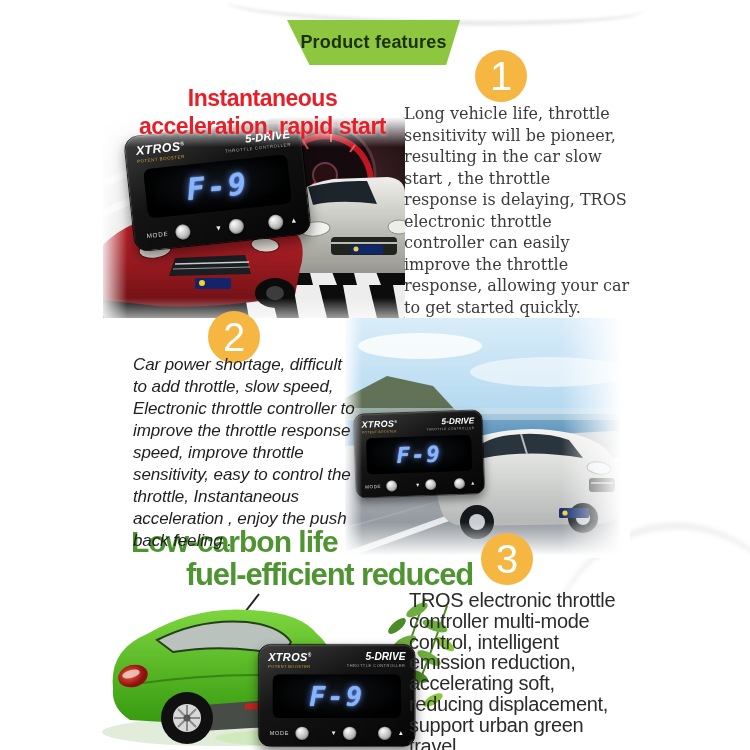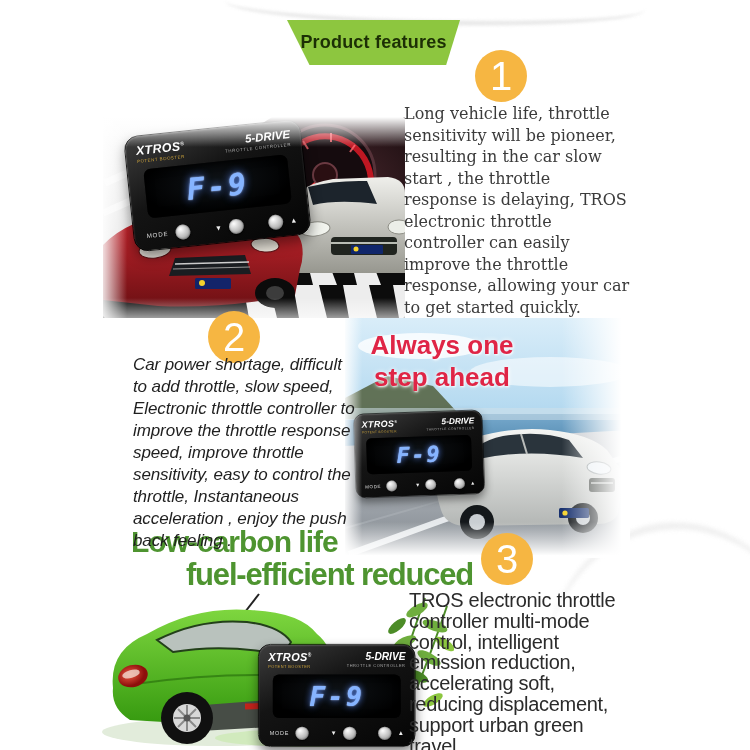--- a/index.html
+++ b/index.html
@@ -106,22 +106,22 @@
   <div class="numcircle nc1">
     <span>1</span>
   </div>
   <div class="numcircle nc2">
     <span>2</span>
   </div>
   <div class="numcircle nc3">
     <span>3</span>
   </div>
 
-  <div class="h-pink">Always one
-step ahead</div>
+  <div class="h-red">Instantaneous
+acceleration, rapid start</div>
   <div class="h-green1">Low-carbon life</div>
   <div class="h-green2">fuel-efficient reduced</div>
 
   <div class="body-text t1">Long vehicle life, throttle
 sensitivity will be pioneer,
 resulting in the car slow
 start , the throttle
 response is delaying, TROS
 electronic throttle
 controller can easily

